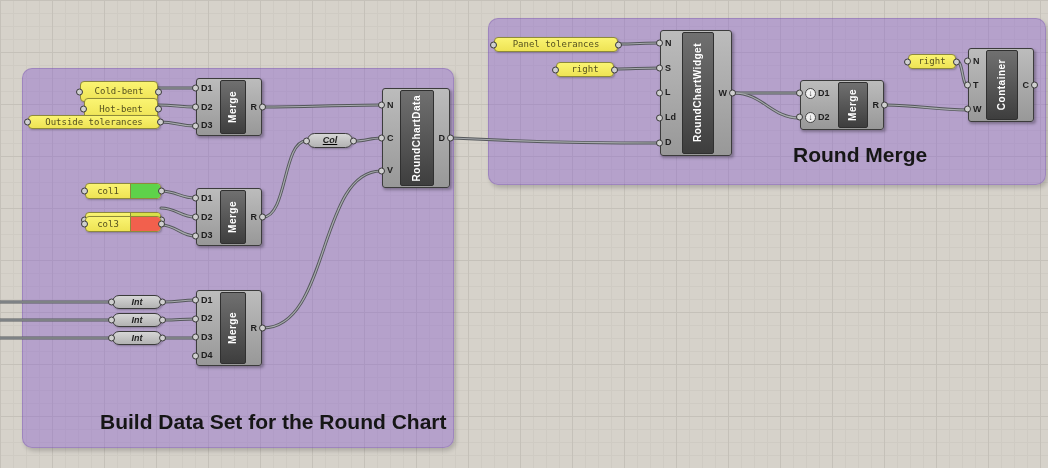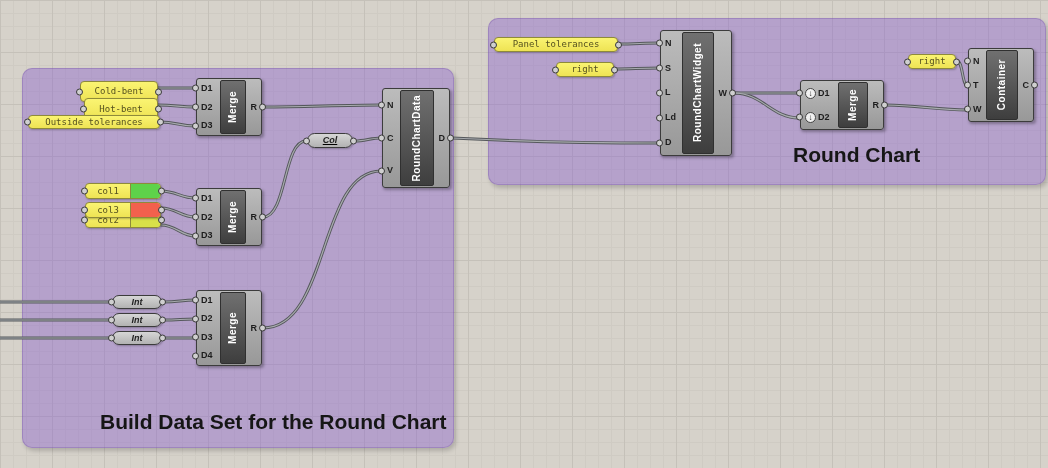--- a/index.html
+++ b/index.html
@@ -97,21 +97,21 @@
     box-shadow:1px 1px 2px rgba(0,0,0,0.25);
   }
   .capsule .ctext{font-size:9px;font-weight:bold;font-style:italic;color:#222;line-height:1;}
 </style>
 </head>
 <body>
 
 <div class="group" style="left:22px;top:68px;width:432px;height:380px;"></div>
 <div class="group" style="left:488px;top:18px;width:558px;height:167px;"></div>
 <div class="group-label" style="left:52px;top:410px;margin-left:48px;">Build Data Set for the Round Chart</div>
-<div class="group-label" style="left:793px;top:143px;">Round Chart</div>
+<div class="group-label" style="left:793px;top:143px;">Round Merge</div>
 
 <svg class="wires" width="1048" height="468">
   <g class="wo">
     <path d="M158,88 C175,88 180,88 195,88"></path>
     <path d="M158,105 C175,105 180,107 195,107"></path>
     <path d="M160,122 C176,122 180,126 195,126"></path>
     <path d="M263,107 C305,107 340,105 381,105"></path>
     <path d="M161,191 C176,191 181,198 195,198"></path>
     <path d="M161,208 C176,208 181,217 195,217"></path>
     <path d="M161,225 C176,225 181,236 195,236"></path>
@@ -180,21 +180,21 @@
   <span class="ptext">col1</span>
   <span class="swatch" style="background: rgb(94, 210, 74);"></span>
   <i class="port pr"></i>
 </div>
 <div class="gpanel" style="left:85px;top:212px;width:76px;height:16px;">
   <i class="port pl"></i>
   <span class="ptext">col2</span>
   <span class="swatch" style="background: rgb(216, 224, 73);"></span>
   <i class="port pr"></i>
 </div>
-<div class="gpanel" style="left:85px;top:202px;width:76px;height:16px;">
+<div class="gpanel" style="left:85px;top:216px;width:76px;height:16px;">
   <i class="port pl"></i>
   <span class="ptext">col3</span>
   <span class="swatch" style="background: rgb(242, 96, 77);"></span>
   <i class="port pr"></i>
 </div>
 
 <div class="capsule" style="left:112px;top:295px;width:50px;height:14px;">
   <i class="port pl"></i>
   <span class="ctext">Int</span>
   <i class="port pr"></i>

